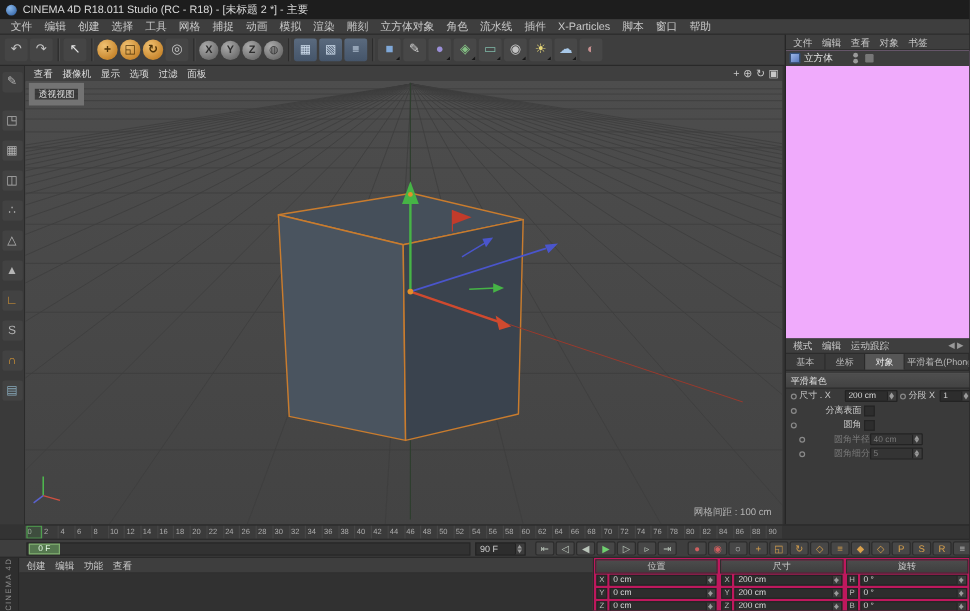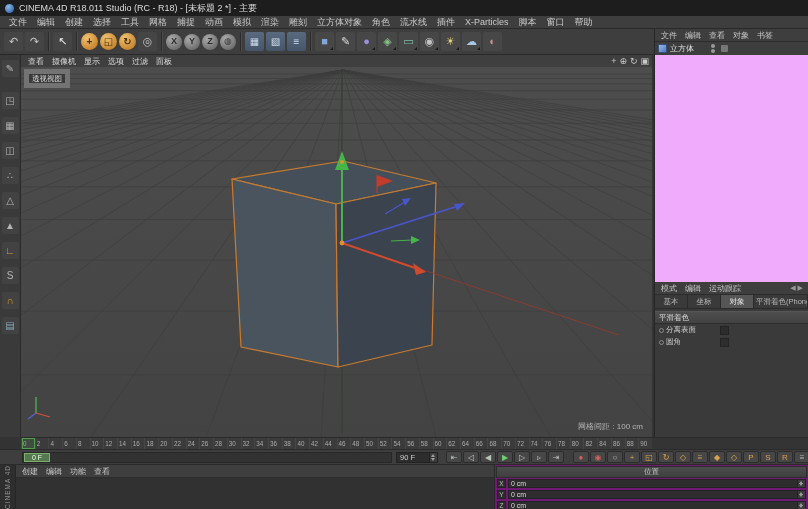--- a/index.html
+++ b/index.html
@@ -71,21 +71,21 @@
           font-size:7.5px;color:#b8b8b8;background:#3a3a3a;border-right:1px solid #2a2a2a;
           white-space:nowrap;overflow:hidden;padding:0 2px;}
   .am-tab.active{background:#565656;color:#efefef;}
   .am-tab.trunc{flex:1;max-width:55px;justify-content:flex-start;}
   .am-section{height:11px;margin-top:2px;background:linear-gradient(#4e4e4e,#424242);border-top:1px solid #565656;
               border-bottom:1px solid #2d2d2d;font-size:7.5px;color:#dedede;display:flex;align-items:center;padding-left:4px;}
   .arow{display:flex;align-items:center;height:12px;padding-left:2px;}
   .adot{width:5px;height:5px;border:1px solid #8a8a8a;border-radius:50%;margin:0 2px;flex:none;box-sizing:border-box;}
   .albl{width:38px;font-size:7.5px;color:#cccccc;white-space:nowrap;overflow:hidden;flex:none;}
   .albl.s{width:26px;}
-  .albl.w{width:52px;}
+  .albl.w{width:52px;text-align:right;}
   .abox{width:44px;height:10px;display:flex;align-items:center;background:#2d2d2d;border:1px solid #232323;
         border-radius:1px;box-sizing:border-box;flex:none;overflow:hidden;}
   .abox.s{width:27px;}
   .aval{flex:1;font-size:7px;color:#dddddd;padding-left:2px;white-space:nowrap;overflow:hidden;}
   .spin{width:7px;align-self:stretch;border-left:1px solid #222;background:#3c3c3c;position:relative;flex:none;}
   .spin::before{content:'';position:absolute;top:1px;left:1px;border-left:2px solid transparent;
                 border-right:2px solid transparent;border-bottom:3px solid #9a9a9a;}
   .spin::after{content:'';position:absolute;bottom:1px;left:1px;border-left:2px solid transparent;
                border-right:2px solid transparent;border-top:3px solid #9a9a9a;}
   .acheck{width:9px;height:9px;background:#2d2d2d;border:1px solid #232323;margin-left:2px;box-sizing:border-box;}
@@ -113,22 +113,22 @@
         display:flex;align-items:center;justify-content:center;font-size:8px;color:var(--c,#b9c4b9);flex:none;box-sizing:border-box;}
   .rcluster{display:flex;margin-left:auto;margin-right:8px;}
   
   #bottom{position:absolute;left:0;top:464px;width:808px;height:45px;background:#383838;
           border-top:1px solid #2a2a2a;box-sizing:border-box;overflow:hidden;}
   #brandcol{position:absolute;left:0;top:0;width:16px;height:45px;background:#2e2e2e;border-right:1px solid #262626;
             display:flex;align-items:center;justify-content:center;box-sizing:border-box;}
   #brand{writing-mode:vertical-rl;transform:rotate(180deg);font-size:6.5px;color:#8f8f8f;letter-spacing:1px;white-space:nowrap;}
   #materials{position:absolute;left:16px;top:0;width:478px;height:45px;}
   .mat-body{height:32px;background:#313131;}
-  #coords{position:absolute;left:494px;top:0;width:314px;height:45px;background:#701a75;border-left:1px solid #2a2a2a;
-          display:flex;box-sizing:border-box;flex-direction:column;}
+  #coords{position:absolute;left:494px;top:0;width:314px;height:45px;background:#be185d;border-left:1px solid #2a2a2a;
+          display:flex;box-sizing:border-box;}
   .cgroup{flex:1;min-width:0;}
   .chead{height:10px;margin:1px 1px 0 1px;background:linear-gradient(#4c4c4c,#3f3f3f);border:1px solid #2d2d2d;
          font-size:7.5px;color:#cccccc;display:flex;align-items:center;justify-content:center;}
   .crow{display:flex;align-items:center;height:11px;padding:0 2px;gap:2px;}
   .caxis{width:9px;height:9px;background:#2d2d2d;border:1px solid #232323;color:#bbbbbb;font-size:6.5px;
          display:flex;align-items:center;justify-content:center;flex:none;box-sizing:border-box;}
   .cbox{flex:1;height:9px;display:flex;align-items:center;background:#2d2d2d;border:1px solid #232323;box-sizing:border-box;overflow:hidden;}
 </style>
 </head>
 <body>
@@ -436,31 +436,63 @@
         <span class="nav">◀▶</span>
       </div>
       <div class="am-tabs">
         <div class="am-tab">基本</div>
         <div class="am-tab">坐标</div>
         <div class="am-tab active">对象</div>
         <div class="am-tab trunc">平滑着色(Phong)</div>
       </div>
       <div class="am-section">平滑着色</div>
       <div>
+          <div class="arow">
+          <span class="adot"></span>
+          <span class="albl">尺寸 . X</span>
+          <span class="abox">
+              <span class="aval">200 cm</span>
+              <span class="spin"></span>
+            </span>
+          <span class="adot"></span>
+          <span class="albl s">分段 X</span>
+          <span class="abox s">
+              <span class="aval">1</span>
+              <span class="spin"></span>
+            </span>
+        </div>
         </div>
       <div>
           <div class="arow">
           <span class="adot"></span>
           <span class="albl w">分离表面</span>
           <span class="acheck"></span>
         </div>
           <div class="arow">
           <span class="adot"></span>
           <span class="albl w">圆角</span>
           <span class="acheck"></span>
+        </div>
+        </div>
+      <div>
+          <div class="arow dis">
+          <span class="adot"></span>
+          <span class="albl w">圆角半径</span>
+          <span class="abox">
+              <span class="aval">40 cm</span>
+              <span class="spin"></span>
+            </span>
+        </div>
+          <div class="arow dis">
+          <span class="adot"></span>
+          <span class="albl w">圆角细分</span>
+          <span class="abox">
+              <span class="aval">5</span>
+              <span class="spin"></span>
+            </span>
         </div>
         </div>
     </div>
   </div>
 
   <div id="ruler">
     <div class="ticks">
         <span class="tick">0</span>
         <span class="tick">2</span>
         <span class="tick">4</span>

